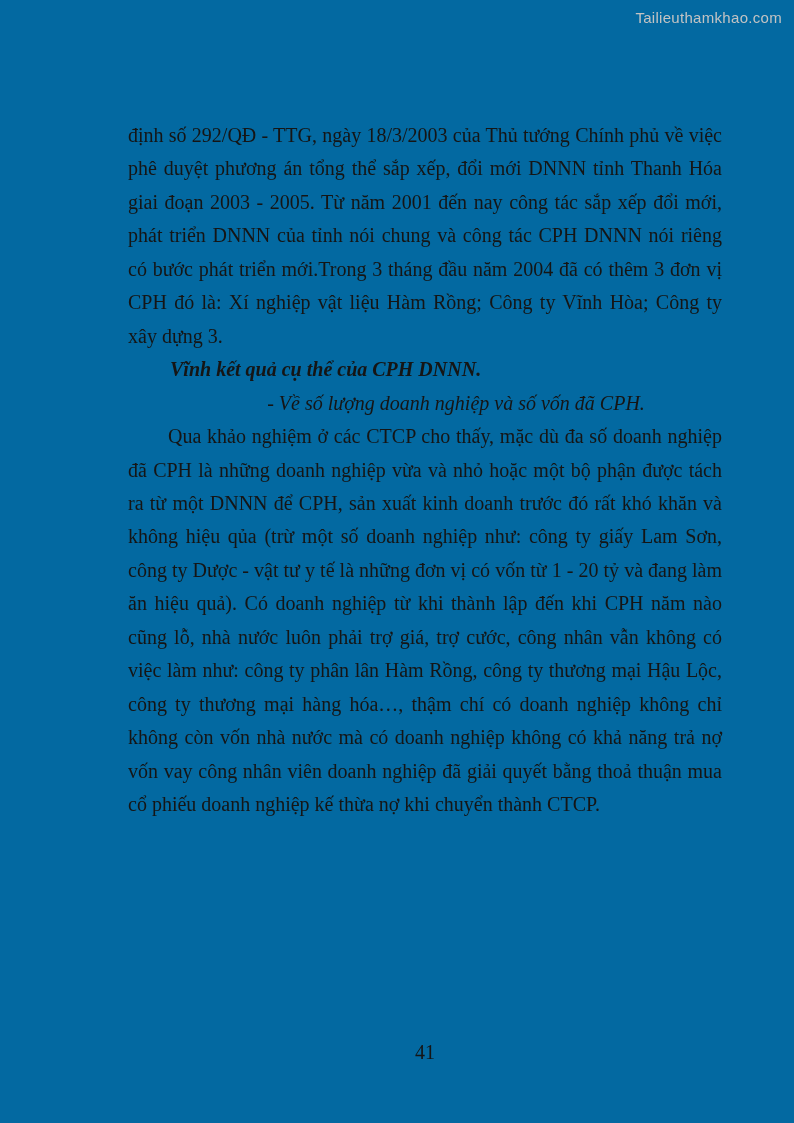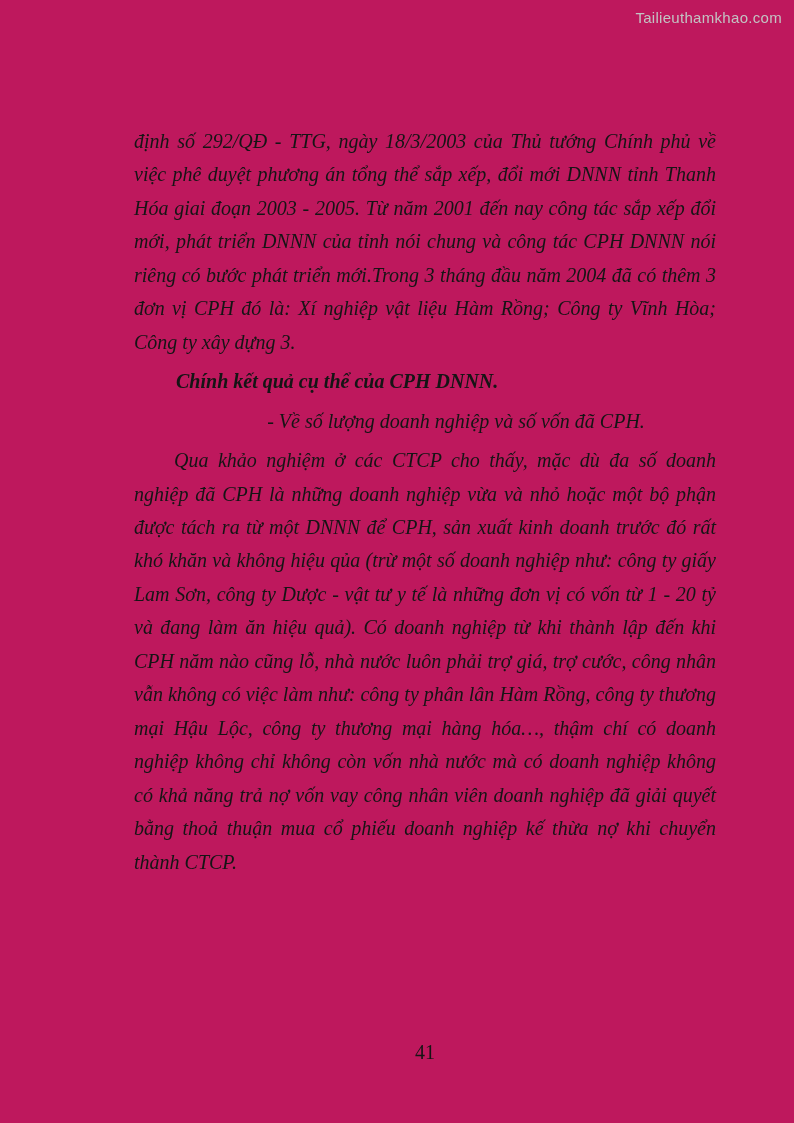--- a/index.html
+++ b/index.html
@@ -4,21 +4,21 @@
 <style>
   html, body {
     margin: 0;
     padding: 0;
     background: #ffffff;
   }
   .page {
     position: relative;
     width: 794px;
     height: 1123px;
-    background: #be185d;
+    background: #0369a1;
     overflow: hidden;
     font-family: "Liberation Serif", "DejaVu Serif", serif;
     color: #151515;
   }
   .watermark {
     position: absolute;
     top: 9px;
     right: 12px;
     font-family: "Liberation Sans", "DejaVu Sans", sans-serif;
     font-size: 15px;
@@ -30,23 +30,22 @@
     position: absolute;
     left: 128px;
     top: 119px;
     width: 594px;
     font-size: 20px;
     line-height: 33.45px;
     text-align: justify;
     text-justify: inter-word;
   }
   .content p {
-    margin: 6px;
+    margin: 0;
     padding: 0;
-    font-style: italic;
   }
   .par-indent {
     text-indent: 40px;
   }
   .heading {
     font-weight: bold;
     font-style: italic;
     text-align: left;
     text-indent: 42px;
   }
@@ -69,21 +68,21 @@
 <body>
 
 <div class="page">
 
   <div class="watermark">Tailieuthamkhao.com</div>
 
   <div class="content">
 
     <p class="body-par">định số 292/QĐ - TTG, ngày 18/3/2003 của Thủ tướng Chính phủ về việc phê duyệt phương án tổng thể sắp xếp, đổi mới DNNN tỉnh Thanh Hóa giai đoạn 2003 - 2005. Từ năm 2001 đến nay công tác sắp xếp đổi mới, phát triển DNNN của tỉnh nói chung và công tác CPH DNNN nói riêng có bước phát triển mới.Trong 3 tháng đầu năm 2004 đã có thêm 3 đơn vị CPH đó là: Xí nghiệp vật liệu Hàm Rồng; Công ty Vĩnh Hòa; Công ty xây dựng 3.</p>
 
-    <p class="heading">Chính kết quả cụ thể  của CPH DNNN.</p>
+    <p class="heading">Vĩnh kết quả cụ thể  của CPH DNNN.</p>
 
     <p class="subheading">- Về số lượng doanh nghiệp và số vốn đã CPH.</p>
 
     <p class="body-par par-indent">Qua khảo nghiệm ở các CTCP cho thấy, mặc dù đa số doanh nghiệp đã CPH là những doanh nghiệp vừa và nhỏ hoặc một bộ phận được tách ra từ một DNNN để CPH, sản xuất kinh doanh trước đó rất khó khăn và không hiệu qủa (trừ một số doanh nghiệp như: công ty giấy Lam Sơn, công ty Dược - vật tư y tế là những đơn vị có vốn từ 1 - 20 tỷ và đang làm ăn hiệu quả). Có doanh nghiệp từ khi thành lập đến khi CPH năm nào cũng lỗ, nhà nước luôn phải trợ giá, trợ cước, công nhân vẫn không có việc làm như: công ty phân lân Hàm Rồng, công ty thương mại Hậu Lộc, công ty thương mại hàng hóa…, thậm chí có doanh nghiệp không chỉ không còn vốn nhà nước mà có doanh nghiệp không có khả năng trả nợ vốn vay công nhân viên doanh nghiệp đã giải quyết bằng thoả thuận mua cổ phiếu doanh nghiệp kế thừa nợ khi chuyển thành CTCP.</p>
 
 
 
   </div>
 
   <div class="page-number">41</div>

